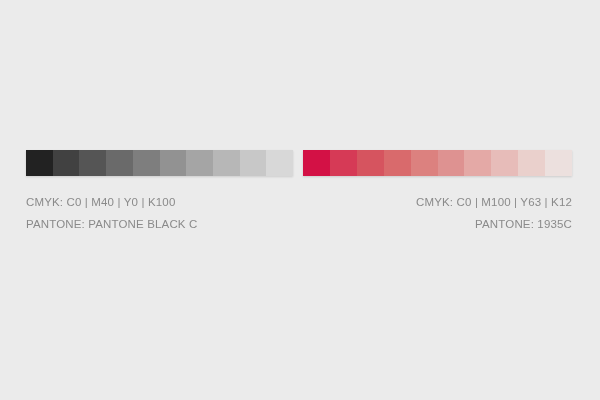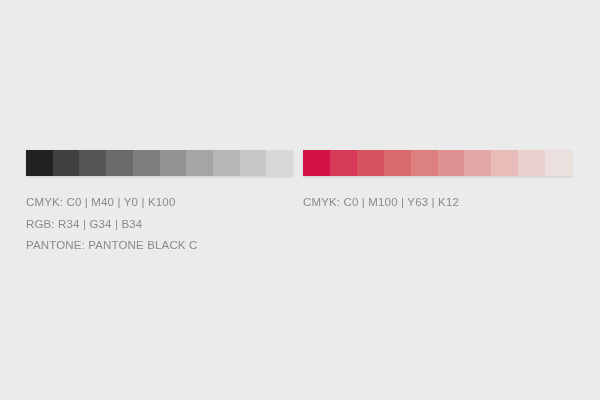--- a/index.html
+++ b/index.html
@@ -20,21 +20,21 @@
     left: 0;
     top: 0;
     width: 532px;
     height: 400px;
   }
   .palette {
     position: absolute;
     top: 150px;
   }
   .palette-left  { left: 26px;  width: 267px; }
-  .palette-right { left: 303px; width: 269px; }
+  .palette-right { left: 303px; width: 269px; text-align: right; }
 
   .swatch-bar {
     display: flex;
     width: 100%;
     height: 26px;
     box-shadow: 0 1px 2px rgba(0,0,0,0.13);
   }
   .swatch {
     flex: 1 1 0;
     height: 100%;
@@ -67,36 +67,36 @@
       <div class="swatch" style="background-color: rgb(106, 106, 106);"></div>
       <div class="swatch" style="background-color: rgb(126, 126, 126);"></div>
       <div class="swatch" style="background-color: rgb(146, 146, 146);"></div>
       <div class="swatch" style="background-color: rgb(165, 165, 165);"></div>
       <div class="swatch" style="background-color: rgb(183, 183, 183);"></div>
       <div class="swatch" style="background-color: rgb(200, 200, 200);"></div>
       <div class="swatch" style="background-color: rgb(216, 216, 216);"></div>
     </div>
     <ul class="spec-list">
       <li class="spec-line">CMYK: C0 | M40 | Y0 | K100</li>
-      <li class="spec-line">RGB: R34 | G34 | B34</li>
       <li class="spec-line">PANTONE: PANTONE BLACK C</li>
     </ul>
   </div>
 
   <div class="palette palette-right">
     <div class="swatch-bar">
       <div class="swatch" style="background-color: rgb(211, 17, 69);"></div>
       <div class="swatch" style="background-color: rgb(214, 58, 86);"></div>
       <div class="swatch" style="background-color: rgb(214, 84, 95);"></div>
       <div class="swatch" style="background-color: rgb(217, 106, 108);"></div>
       <div class="swatch" style="background-color: rgb(220, 129, 127);"></div>
       <div class="swatch" style="background-color: rgb(222, 146, 145);"></div>
       <div class="swatch" style="background-color: rgb(228, 169, 166);"></div>
       <div class="swatch" style="background-color: rgb(231, 188, 185);"></div>
       <div class="swatch" style="background-color: rgb(234, 208, 204);"></div>
       <div class="swatch" style="background-color: rgb(236, 224, 222);"></div>
     </div>
     <ul class="spec-list">
       <li class="spec-line">CMYK: C0 | M100 | Y63 | K12</li>
+      <li class="spec-line">PANTONE: 1935C</li>
     </ul>
   </div>
 
 </div>
 
 </body></html>

